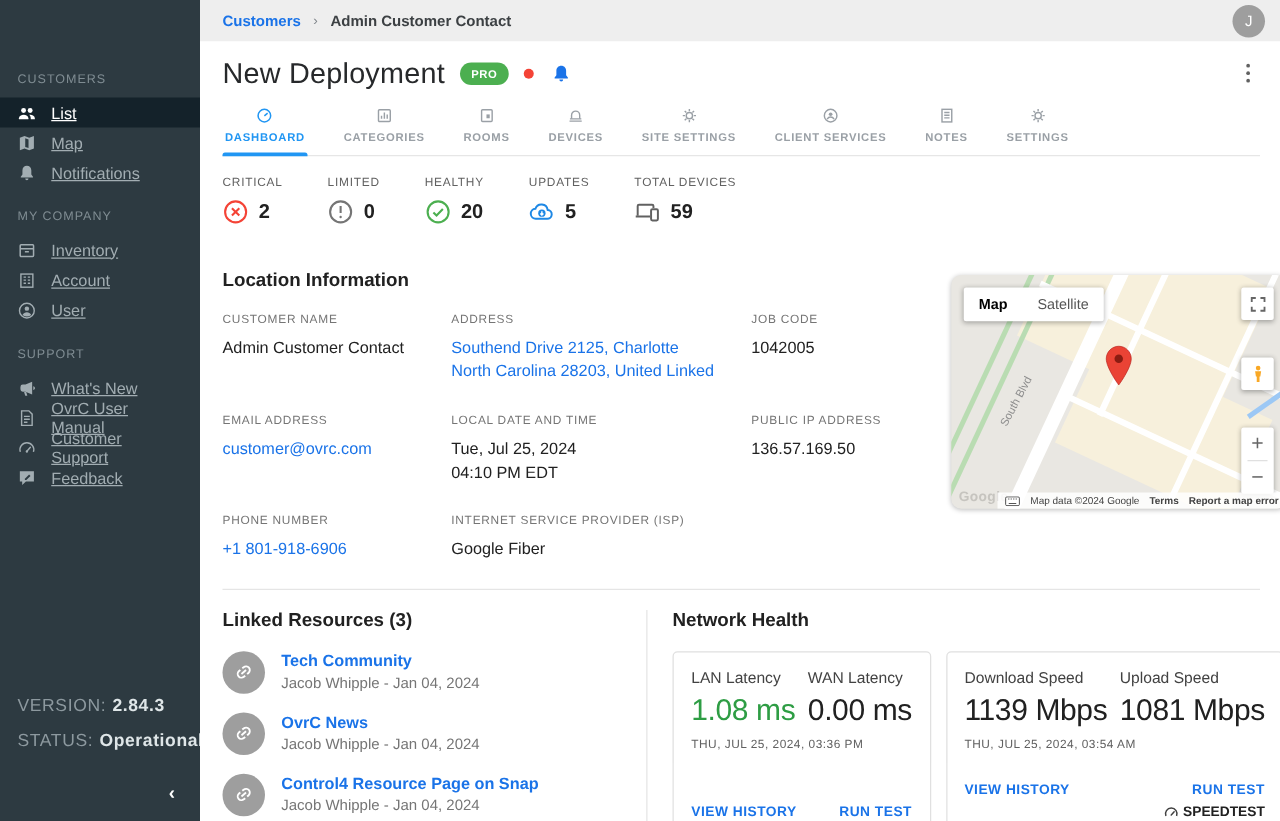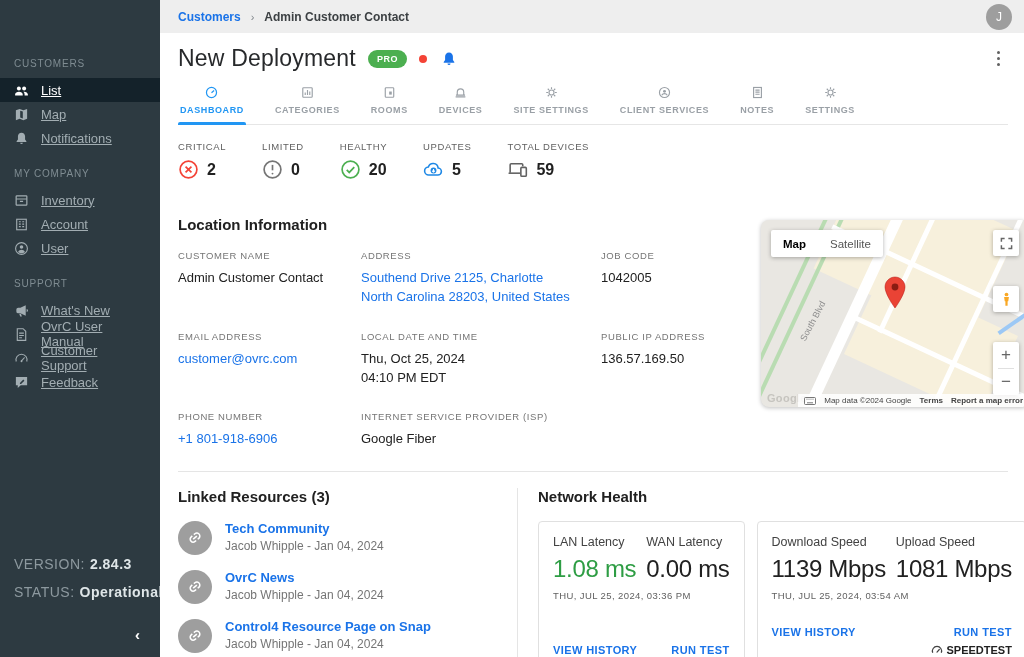--- a/index.html
+++ b/index.html
@@ -353,36 +353,36 @@
           <div class="loc-grid">
             <div>
               <div class="f-label">CUSTOMER NAME</div>
               <div class="f-val">Admin Customer Contact</div>
             </div>
             <div>
               <div class="f-label">ADDRESS</div>
               <div class="f-val">
                 <a class="lnk">
                   <span>Southend Drive 2125, Charlotte</span><br>
-                  <span>North Carolina 28203, United States</span>
+                  <span>North Carolina 28203, United Linked</span>
                 </a>
               </div>
             </div>
             <div>
               <div class="f-label">JOB CODE</div>
               <div class="f-val">1042005</div>
             </div>
             <div>
               <div class="f-label">EMAIL ADDRESS</div>
               <div class="f-val"><a class="lnk">customer@ovrc.com</a></div>
             </div>
             <div>
               <div class="f-label">LOCAL DATE AND TIME</div>
               <div class="f-val">
-                <span>Thu, Oct 25, 2024</span><br>
+                <span>Tue, Jul 25, 2024</span><br>
                 <span>04:10 PM EDT</span>
               </div>
             </div>
             <div>
               <div class="f-label">PUBLIC IP ADDRESS</div>
               <div class="f-val">136.57.169.50</div>
             </div>
             <div>
               <div class="f-label">PHONE NUMBER</div>
               <div class="f-val"><a class="lnk">+1 801-918-6906</a></div>

